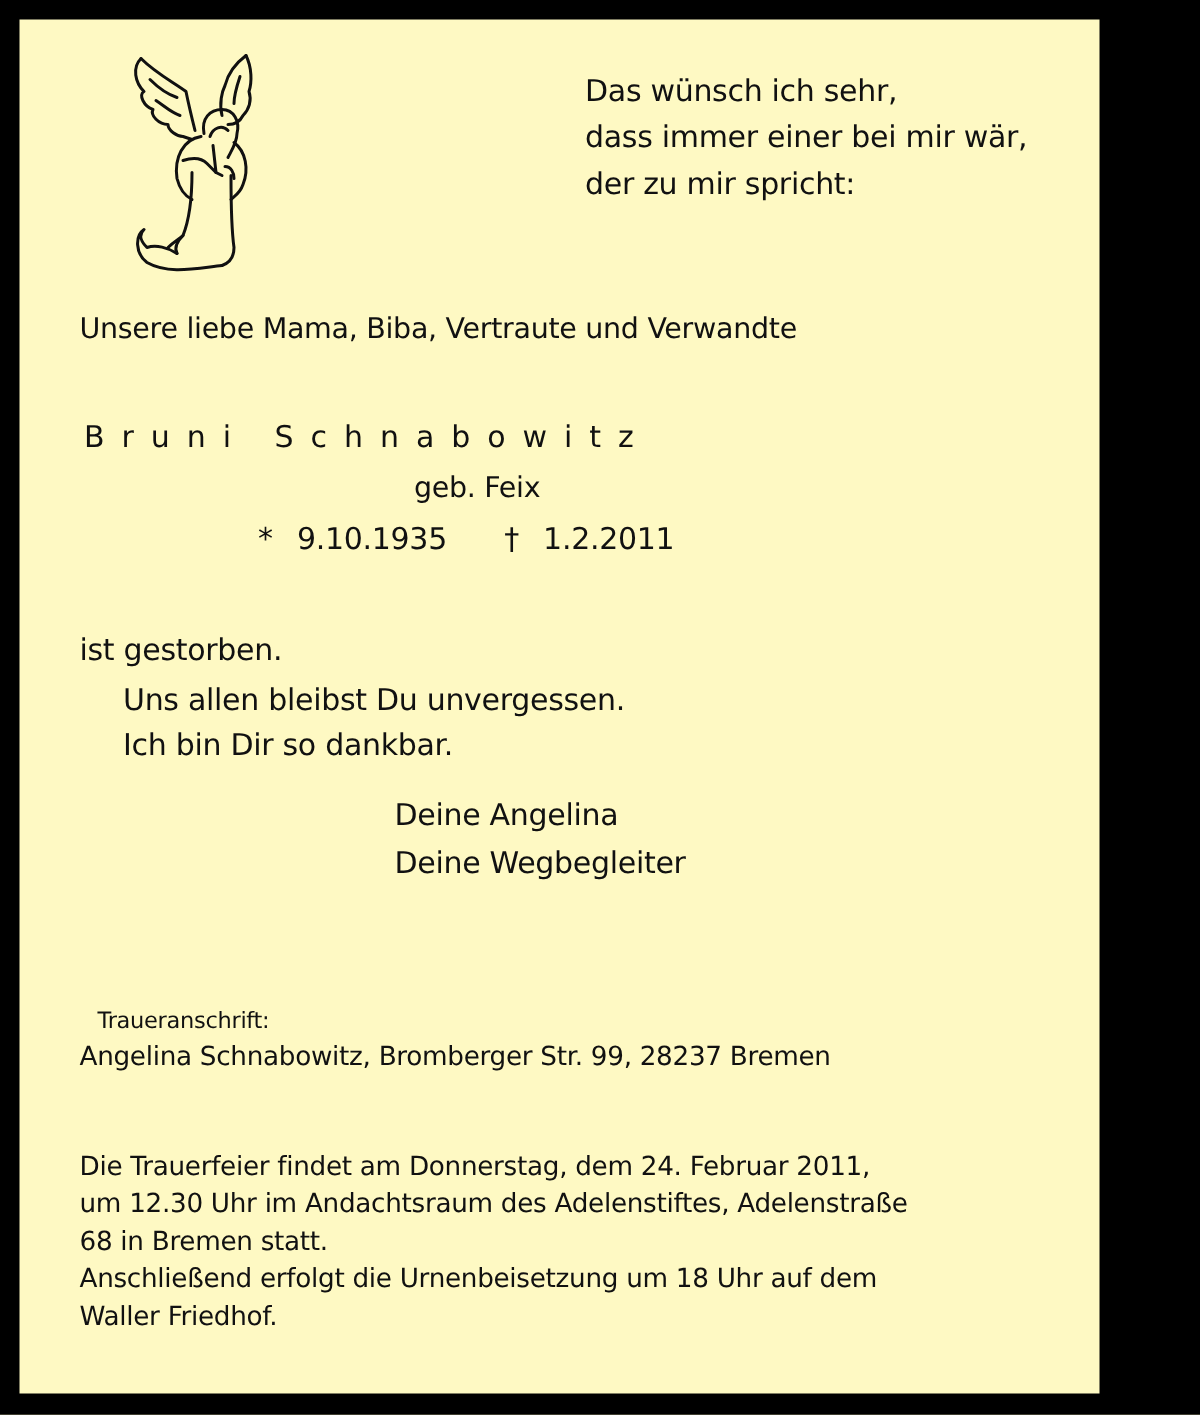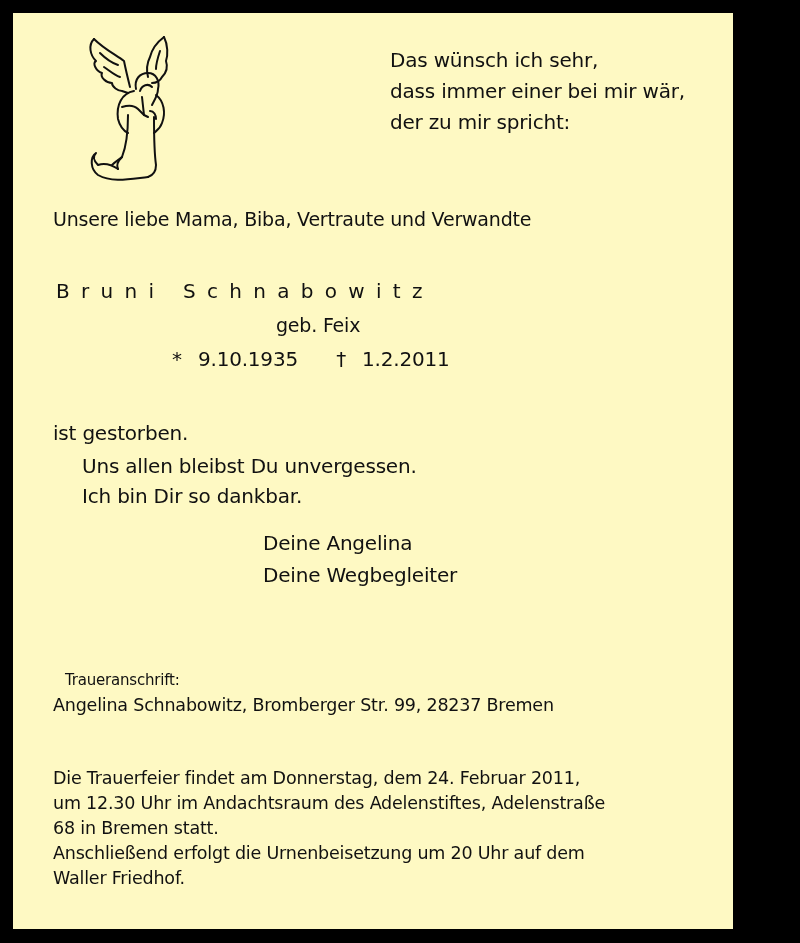--- a/index.html
+++ b/index.html
@@ -97,17 +97,17 @@
   <p class="t addr-label">Traueranschrift:</p>
   <p class="t addr">Angelina Schnabowitz, Bromberger Str. 99, 28237 Bremen</p>
 
   <div class="t service">
     <span class="line">Die Trauerfeier findet am Donnerstag, dem 24. Februar 2011,</span>
     <span class="line">um 12.30 Uhr im Andachtsraum des Adelenstiftes, Adelenstraße</span>
     <span class="line">68 in Bremen statt.</span>
   </div>
 
   <div class="t burial">
-    <span class="line">Anschließend erfolgt die Urnenbeisetzung um 20 Uhr auf dem</span>
+    <span class="line">Anschließend erfolgt die Urnenbeisetzung um 18 Uhr auf dem</span>
     <span class="line">Waller Friedhof.</span>
   </div>
 
 </div>
 
 </body></html>

